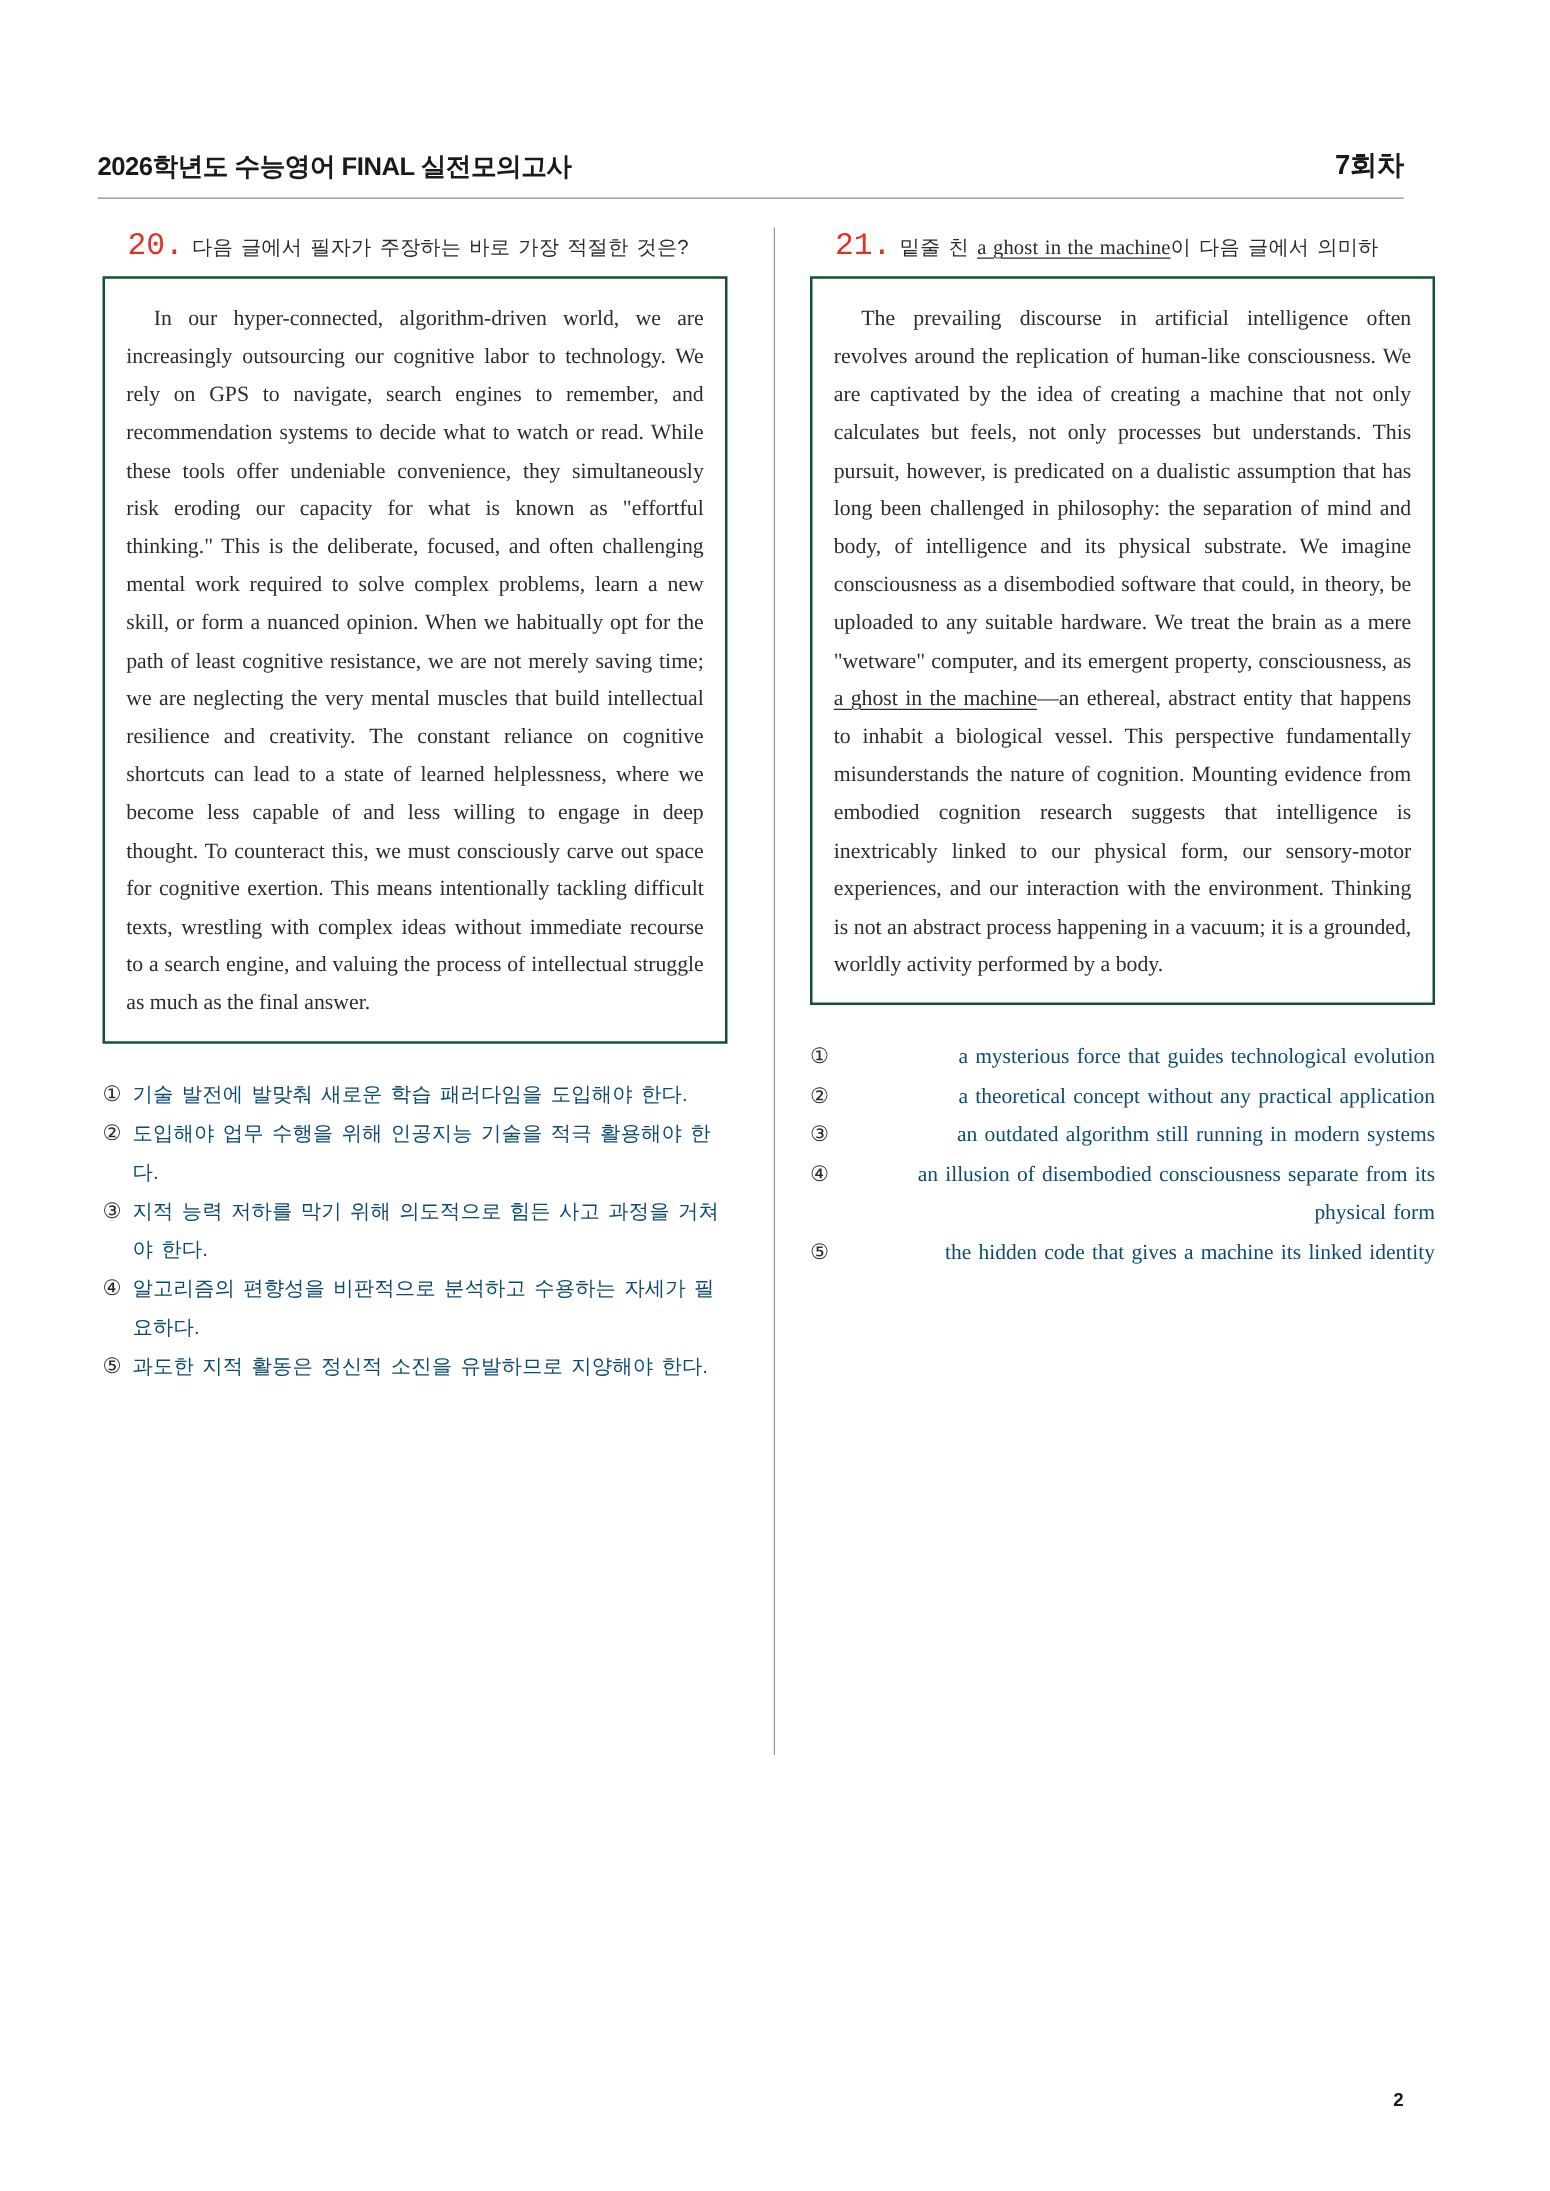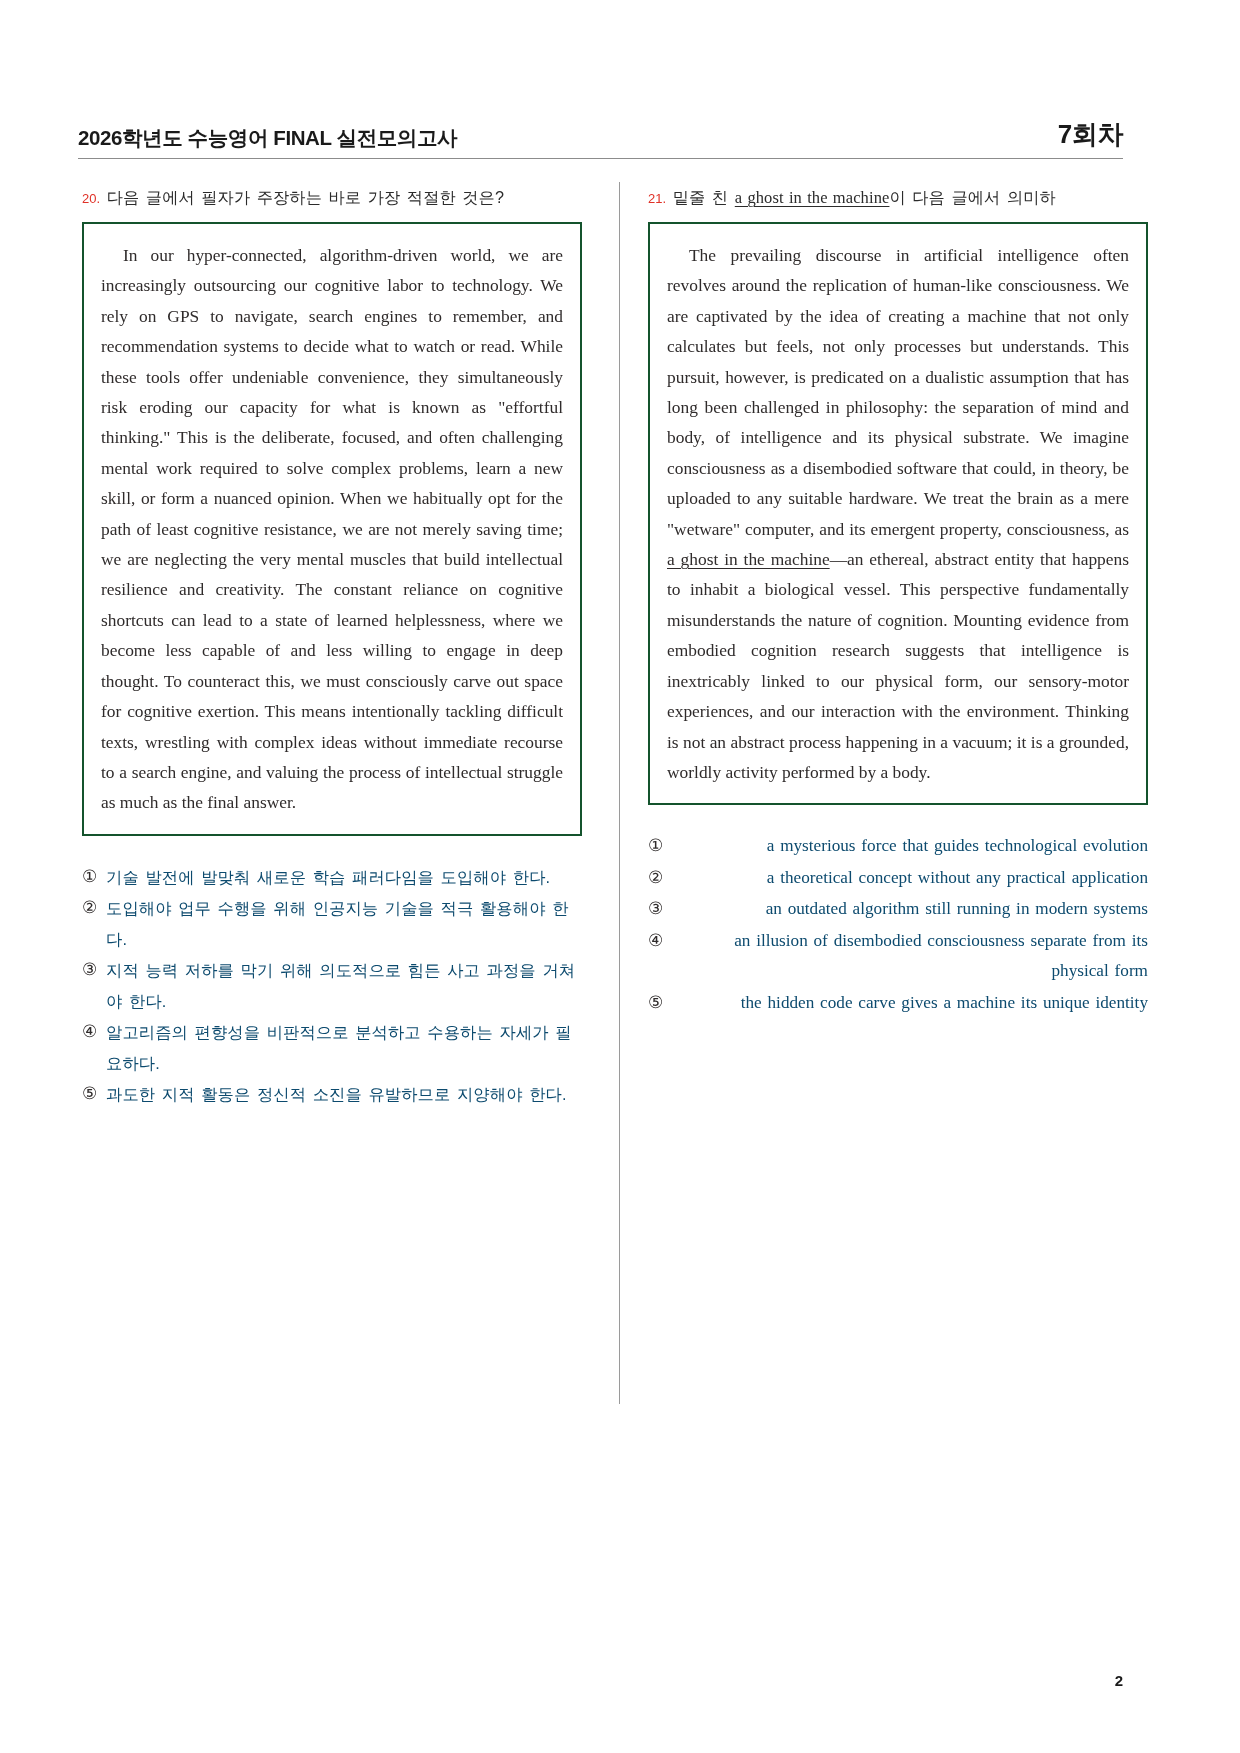--- a/index.html
+++ b/index.html
@@ -39,21 +39,21 @@
     font-family: "Liberation Sans", "DejaVu Sans", sans-serif;
     font-weight: bold;
     font-size: 20.5px;
     letter-spacing: -0.4px;
     color: #1a1a1a;
     white-space: nowrap;
   }
   .header-round {
     font-family: "Liberation Sans", "DejaVu Sans", sans-serif;
     font-weight: bold;
-    font-size: 26px;
+    font-size: 22px;
     letter-spacing: -0.4px;
     color: #1a1a1a;
     white-space: nowrap;
   }
   .header-rule {
     position: absolute;
     left: 78px;
     top: 158px;
     width: 1045px;
     height: 1px;
@@ -86,24 +86,25 @@
     line-height: 30px;
     letter-spacing: 0.1px;
     color: #2b2b2b;
     margin: 0 0 8px 0;
     text-indent: -28px;
     padding-left: 28px;
     word-spacing: 2px;
   }
   .q-num {
     color: #e03127;
-    font-family: Liberation Sans, sans-serif;
-    font-size: 13px;
+    font-family: Liberation Mono, monospace;
+    font-size: 25px;
     font-weight: normal;
     letter-spacing: 0;
+    margin-left: 20px;
   }
   .q-underline {
     text-decoration: underline;
     text-underline-offset: 3px;
     font-family: "Liberation Serif", "DejaVu Serif", serif;
     font-size: 16.5px;
     word-spacing: 1px;
   }
   .q-prompt-l2 {
     display: block;
@@ -253,21 +254,21 @@
       <div class="choice">
         <span class="choice-marker">③</span>
         <span class="choice-text">an outdated algorithm still running in modern systems</span>
       </div>
       <div class="choice">
         <span class="choice-marker">④</span>
         <span class="choice-text">an illusion of disembodied consciousness separate from its physical form</span>
       </div>
       <div class="choice">
         <span class="choice-marker">⑤</span>
-        <span class="choice-text">the hidden code carve gives a machine its unique identity</span>
+        <span class="choice-text">the hidden code that gives a machine its linked identity</span>
       </div>
     </div>
 
   </div>
 
   <div class="page-number">2</div>
 
 </div>
 
 </body></html>

